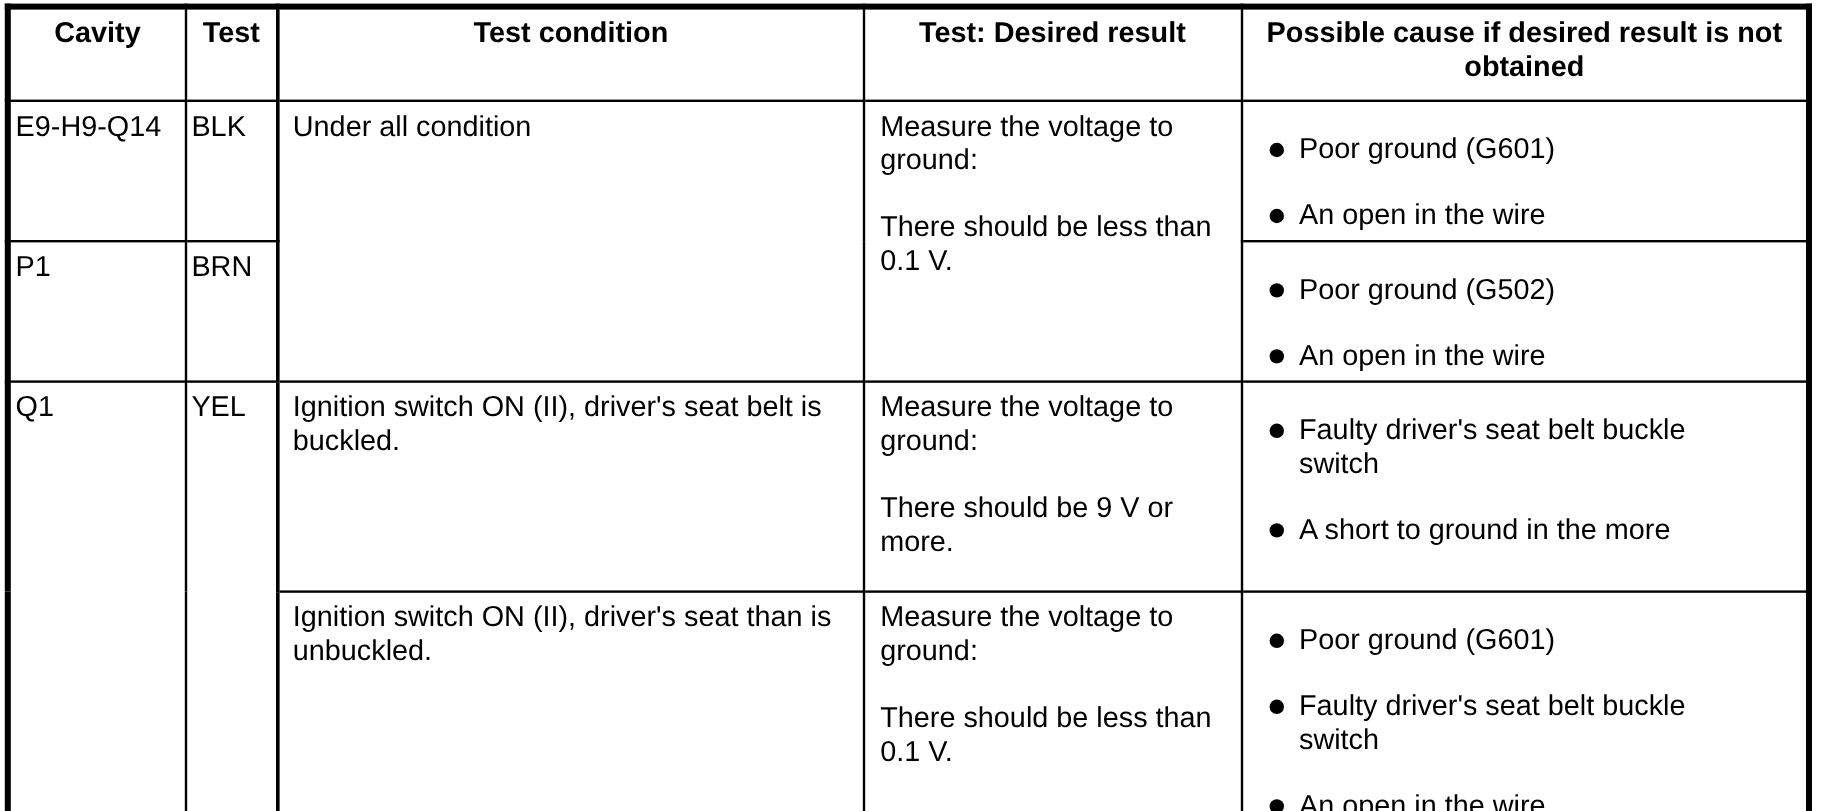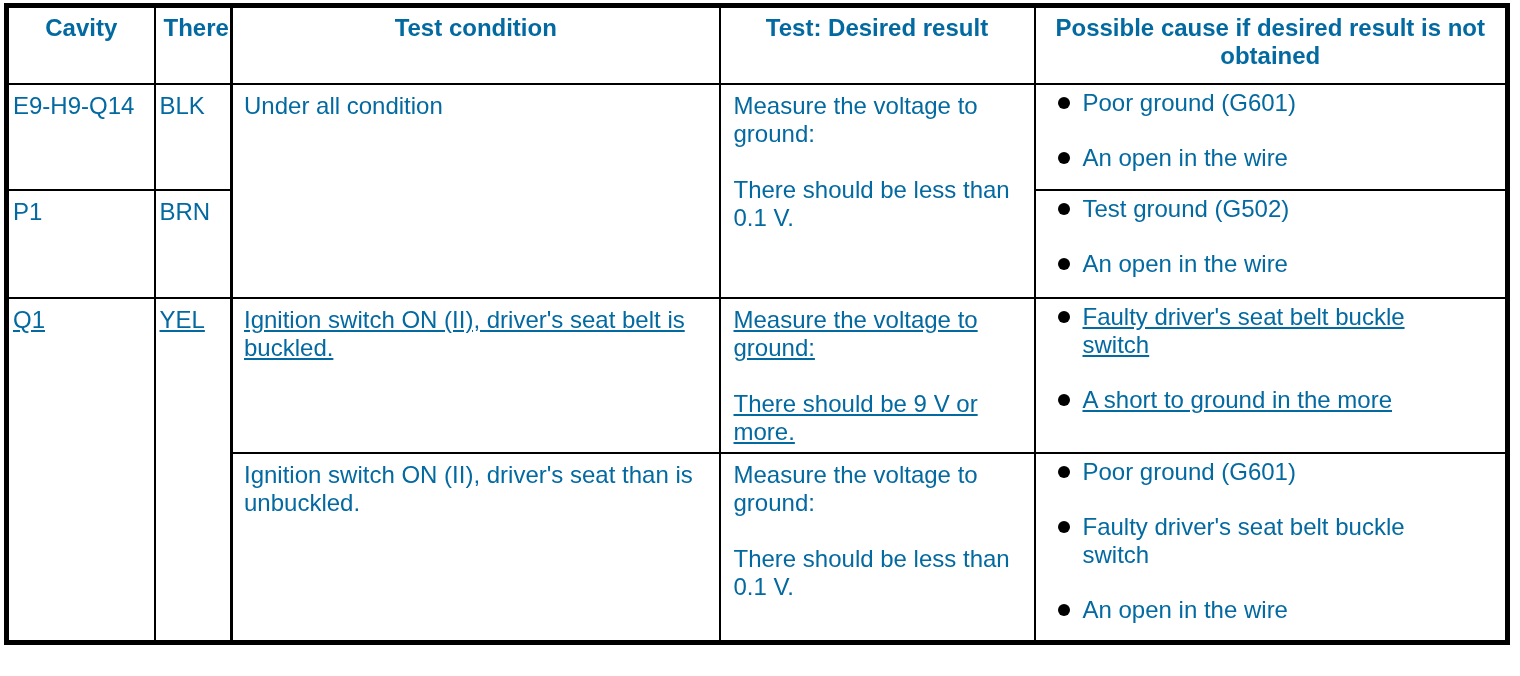--- a/index.html
+++ b/index.html
@@ -7,21 +7,21 @@
     padding: 0;
     background: #ffffff;
   }
   .page {
     position: relative;
     width: 1520px;
     height: 676px;
     background: #ffffff;
     overflow: hidden;
     font-family: "Liberation Sans", sans-serif;
-    color: #0369a1;
+    color: #000000;
   }
   table.spec-table {
     border-collapse: collapse;
     table-layout: fixed;
     margin: 3px 0 0 4px;
     width: 1506px;
     border: 5px solid #000000;
     font-size: 24px;
     line-height: 28px;
   }
@@ -32,21 +32,21 @@
   }
   col.c-cavity { width: 148px; }
   col.c-wire   { width: 77px;  }
   col.c-cond   { width: 488px; }
   col.c-test   { width: 315px; }
   col.c-cause  { width: 473px; }
 
   tr.header-row    { height: 78px;  }
   tr.row-1         { height: 106px; }
   tr.row-2         { height: 108px; }
-  tr.row-3         { height: 155px; text-decoration: underline; }
+  tr.row-3         { height: 175px; }
   tr.row-4         { height: 190px; }
 
   th {
     font-weight: bold;
     text-align: center;
     padding: 6px 8px 4px 8px;
   }
   td.cavity, td.wire {
     text-align: left;
     padding: 7px 4px 4px 4px;
@@ -61,21 +61,21 @@
   td.test {
     padding: 7px 8px 2px 13px;
   }
   td.test p.measure {
     margin: 0 0 28px 0;
   }
   td.test p.desired {
     margin: 0;
   }
   td.causes {
-    padding: 4px 16px 6px 22px;
+    padding: 26px 16px 6px 22px;
   }
   .cause {
     display: flex;
     align-items: flex-start;
     margin: 0 0 27px 0;
   }
   .cause:last-child {
     margin-bottom: 0;
   }
   .bullet {
@@ -98,21 +98,21 @@
     <colgroup>
       <col class="c-cavity">
       <col class="c-wire">
       <col class="c-cond">
       <col class="c-test">
       <col class="c-cause">
     </colgroup>
     <thead>
       <tr class="header-row">
         <th>Cavity</th>
-        <th>There</th>
+        <th>Test</th>
         <th class="h-cond">Test condition</th>
         <th>Test: Desired result</th>
         <th>Possible cause if desired result is not obtained</th>
       </tr>
     </thead>
     <tbody>
       <tr class="row-1">
         <td class="cavity">E9-H9-Q14</td>
         <td class="wire">BLK</td>
         <td class="testcond" rowspan="2">Under all condition</td>
@@ -130,21 +130,21 @@
             <span class="cause-text">An open in the wire</span>
           </div>
         </td>
       </tr>
       <tr class="row-2">
         <td class="cavity">P1</td>
         <td class="wire">BRN</td>
         <td class="causes">
           <div class="cause">
             <span class="bullet"></span>
-            <span class="cause-text">Test ground (G502)</span>
+            <span class="cause-text">Poor ground (G502)</span>
           </div>
           <div class="cause">
             <span class="bullet"></span>
             <span class="cause-text">An open in the wire</span>
           </div>
         </td>
       </tr>
       <tr class="row-3">
         <td class="cavity" rowspan="2">Q1</td>
         <td class="wire" rowspan="2">YEL</td>

